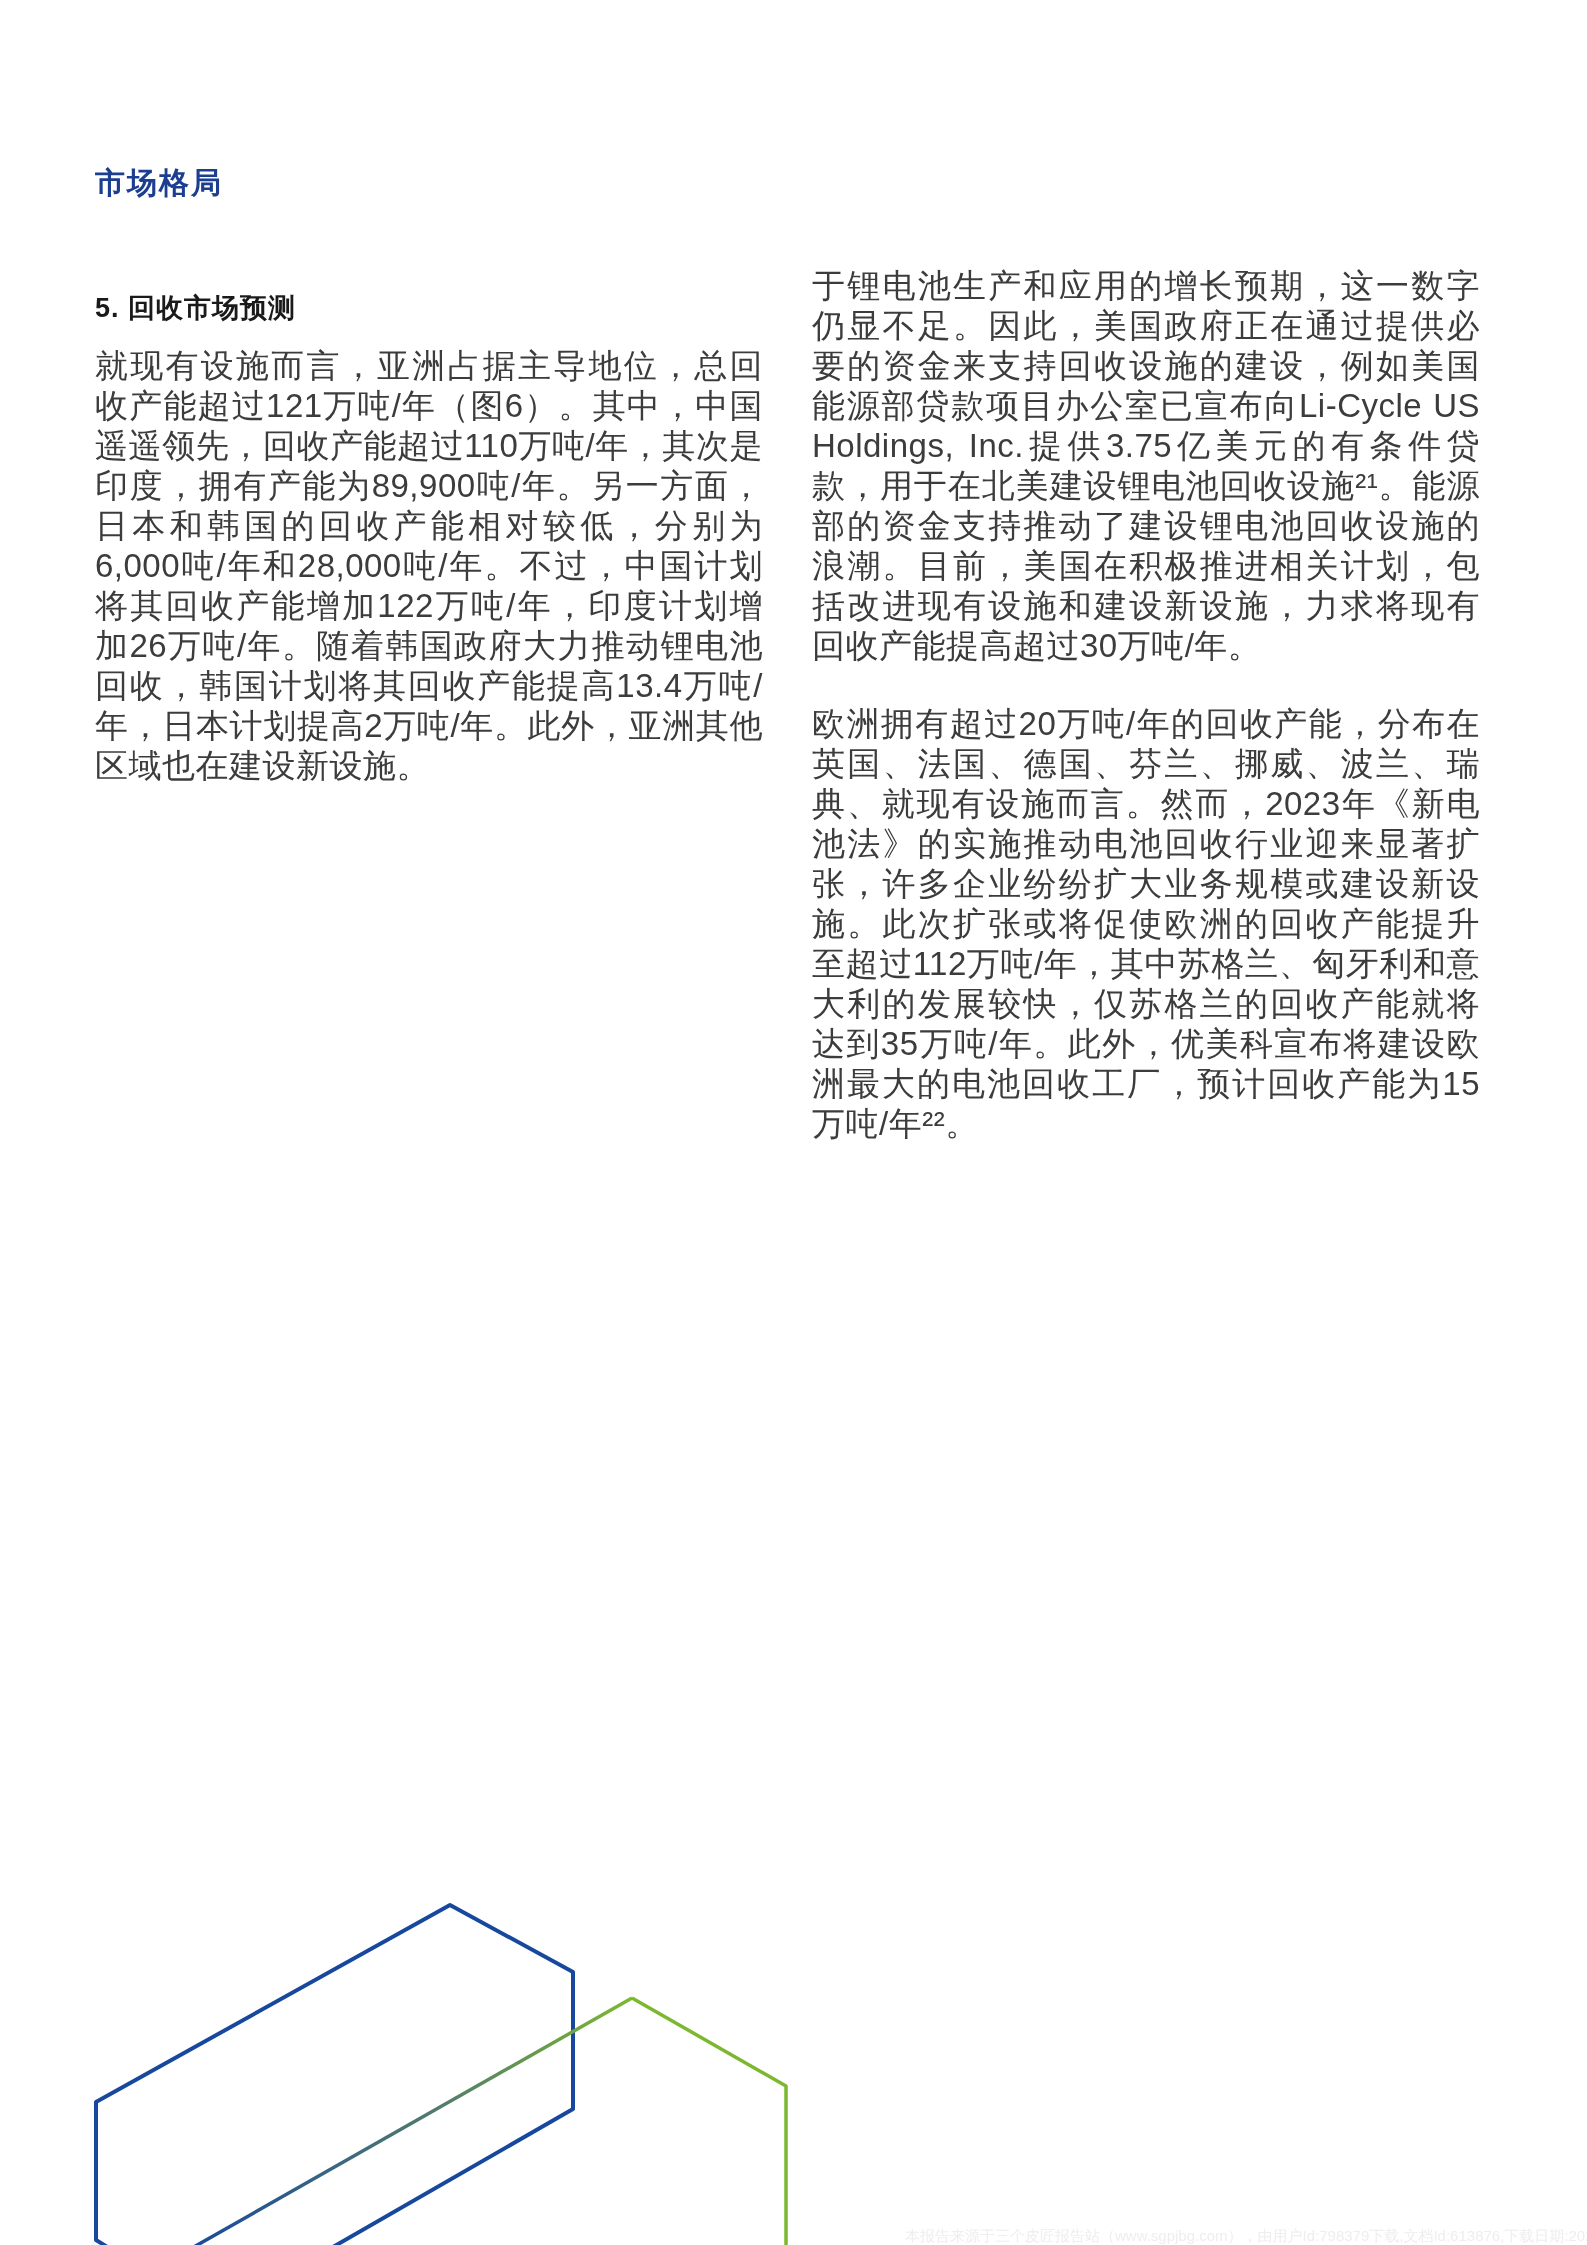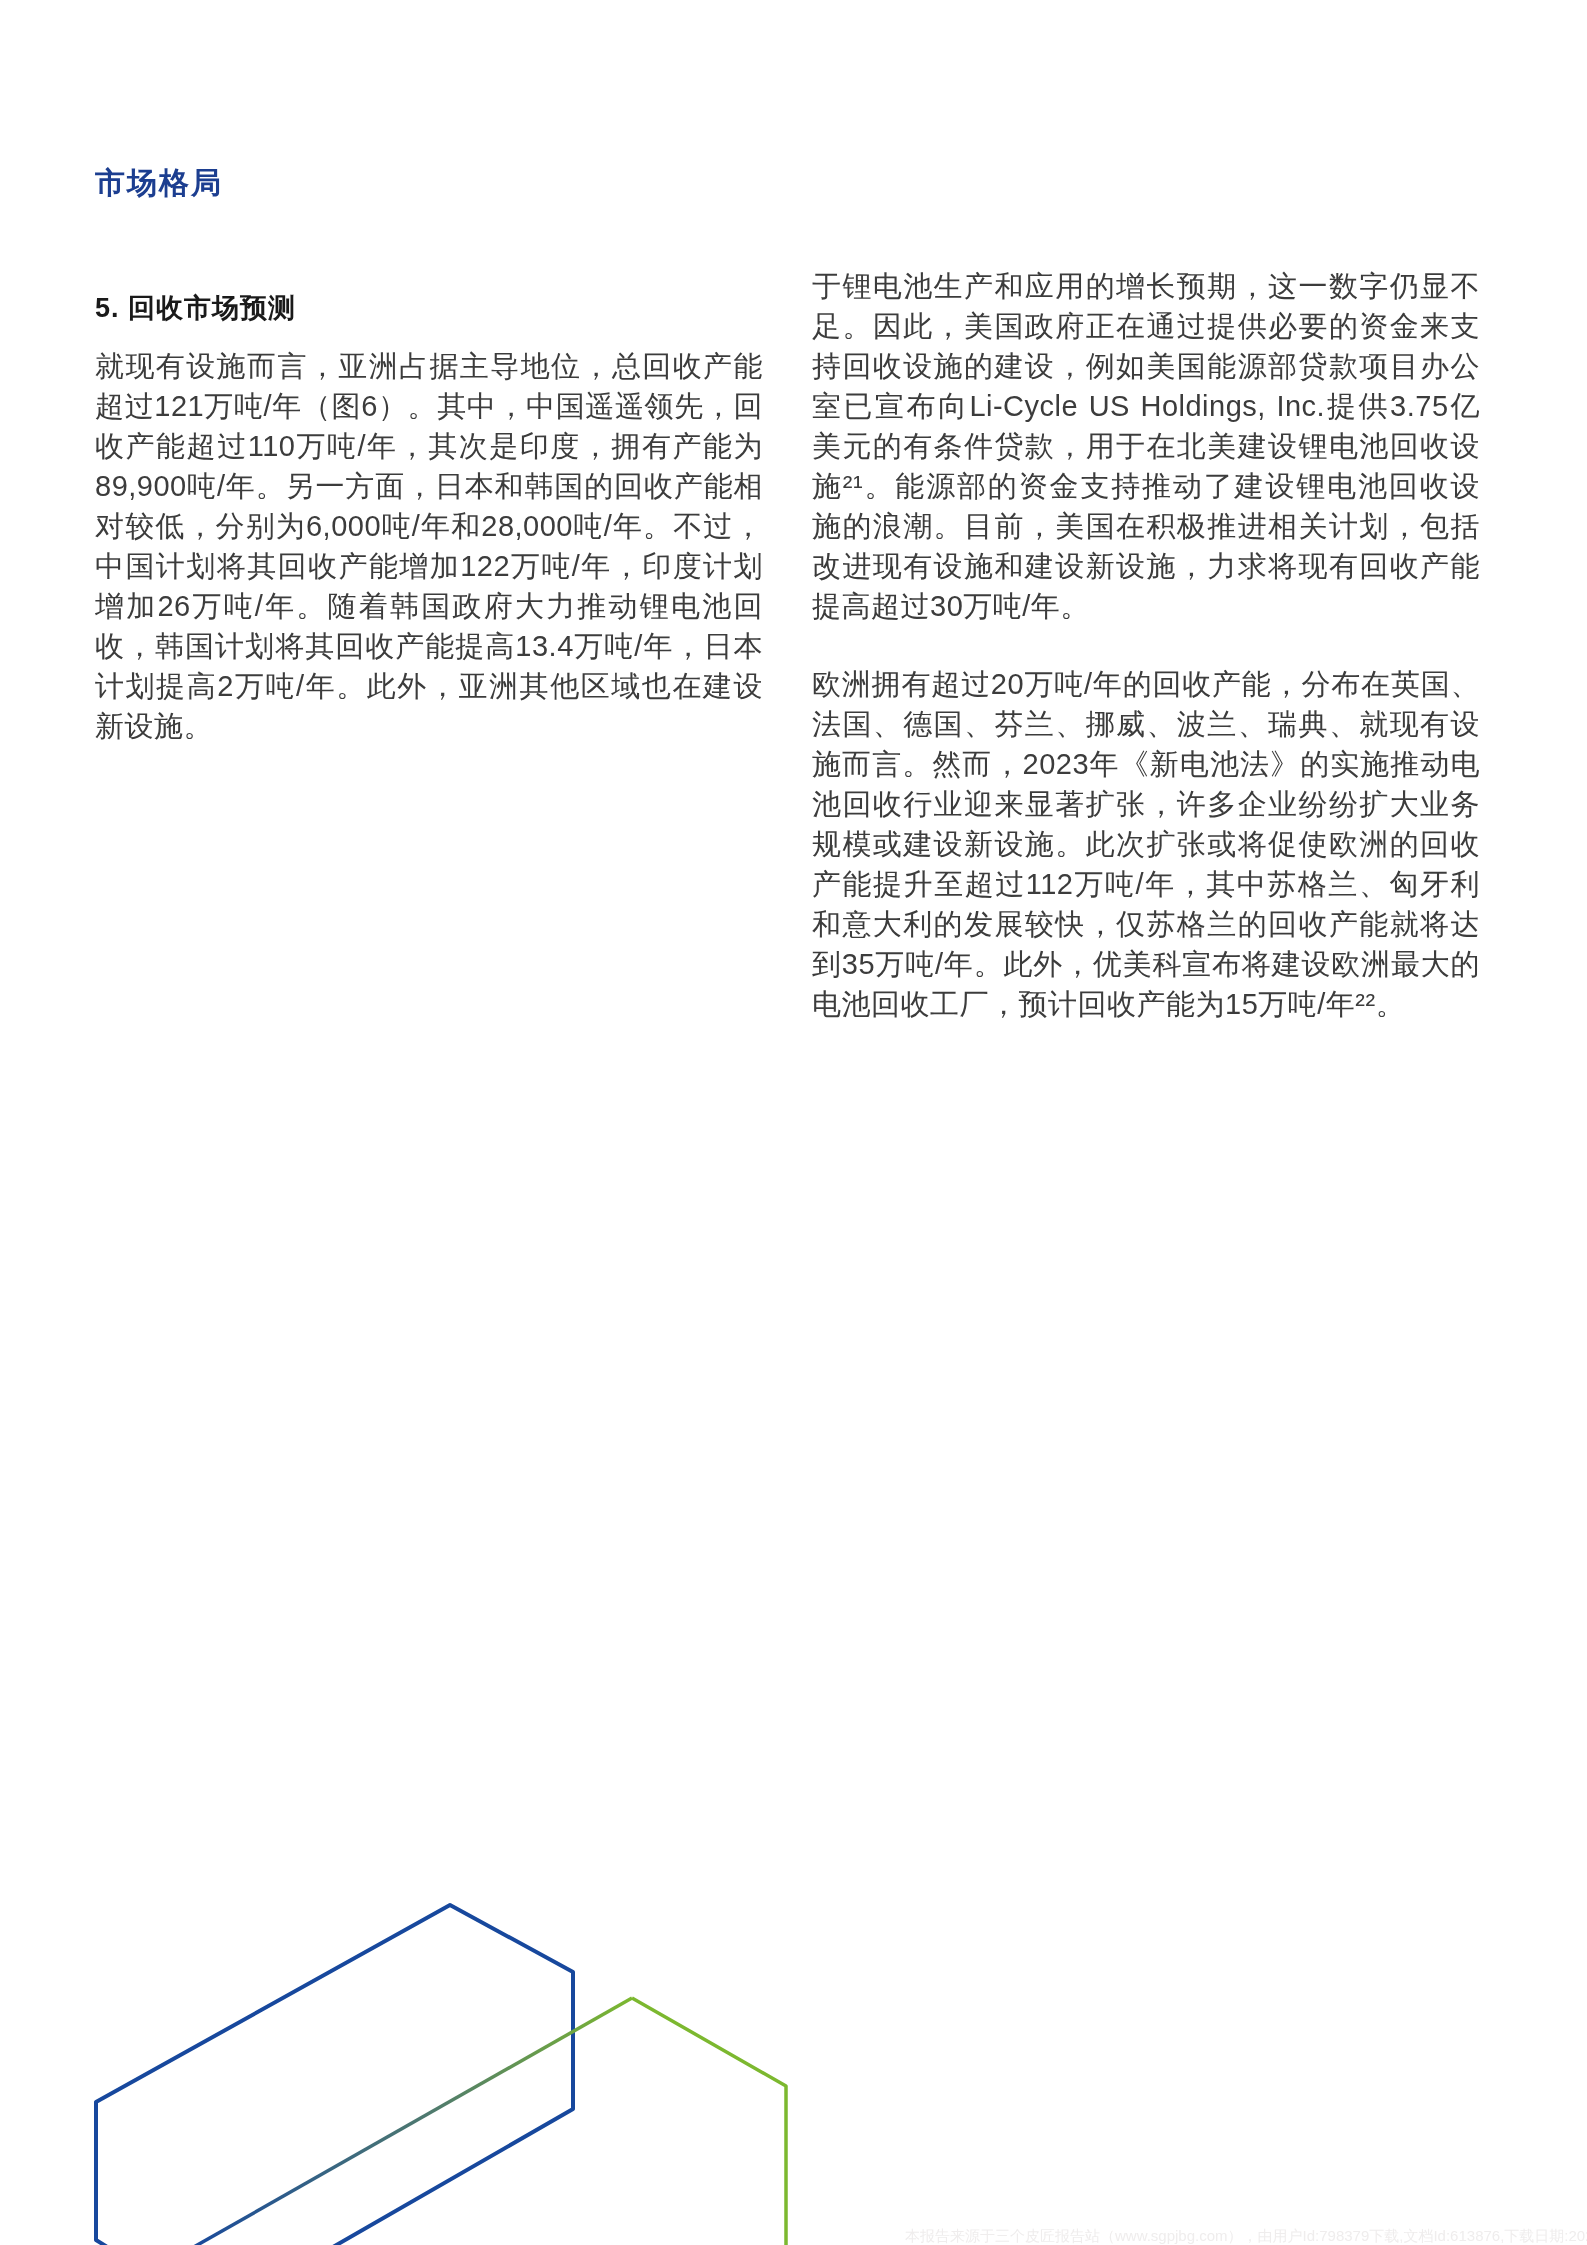--- a/index.html
+++ b/index.html
@@ -27,21 +27,21 @@
     letter-spacing: 1px;
   }
   .column {
     position: absolute;
     width: 668px;
   }
   .col-left  { left: 95px;  top: 346px; }
   .col-right { left: 812px; top: 266px; }
   .column p {
     margin: 0 0 38px 0;
-    font-size: 29px;
+    font-size: 33px;
     line-height: 40px;
     color: #3c3c3c;
     text-align: justify;
     text-justify: inter-ideograph;
     letter-spacing: 0.5px;
   }
   .column p:last-child { margin-bottom: 0; }
   .hex-decoration {
     position: absolute;
     left: 0; top: 1820px;

